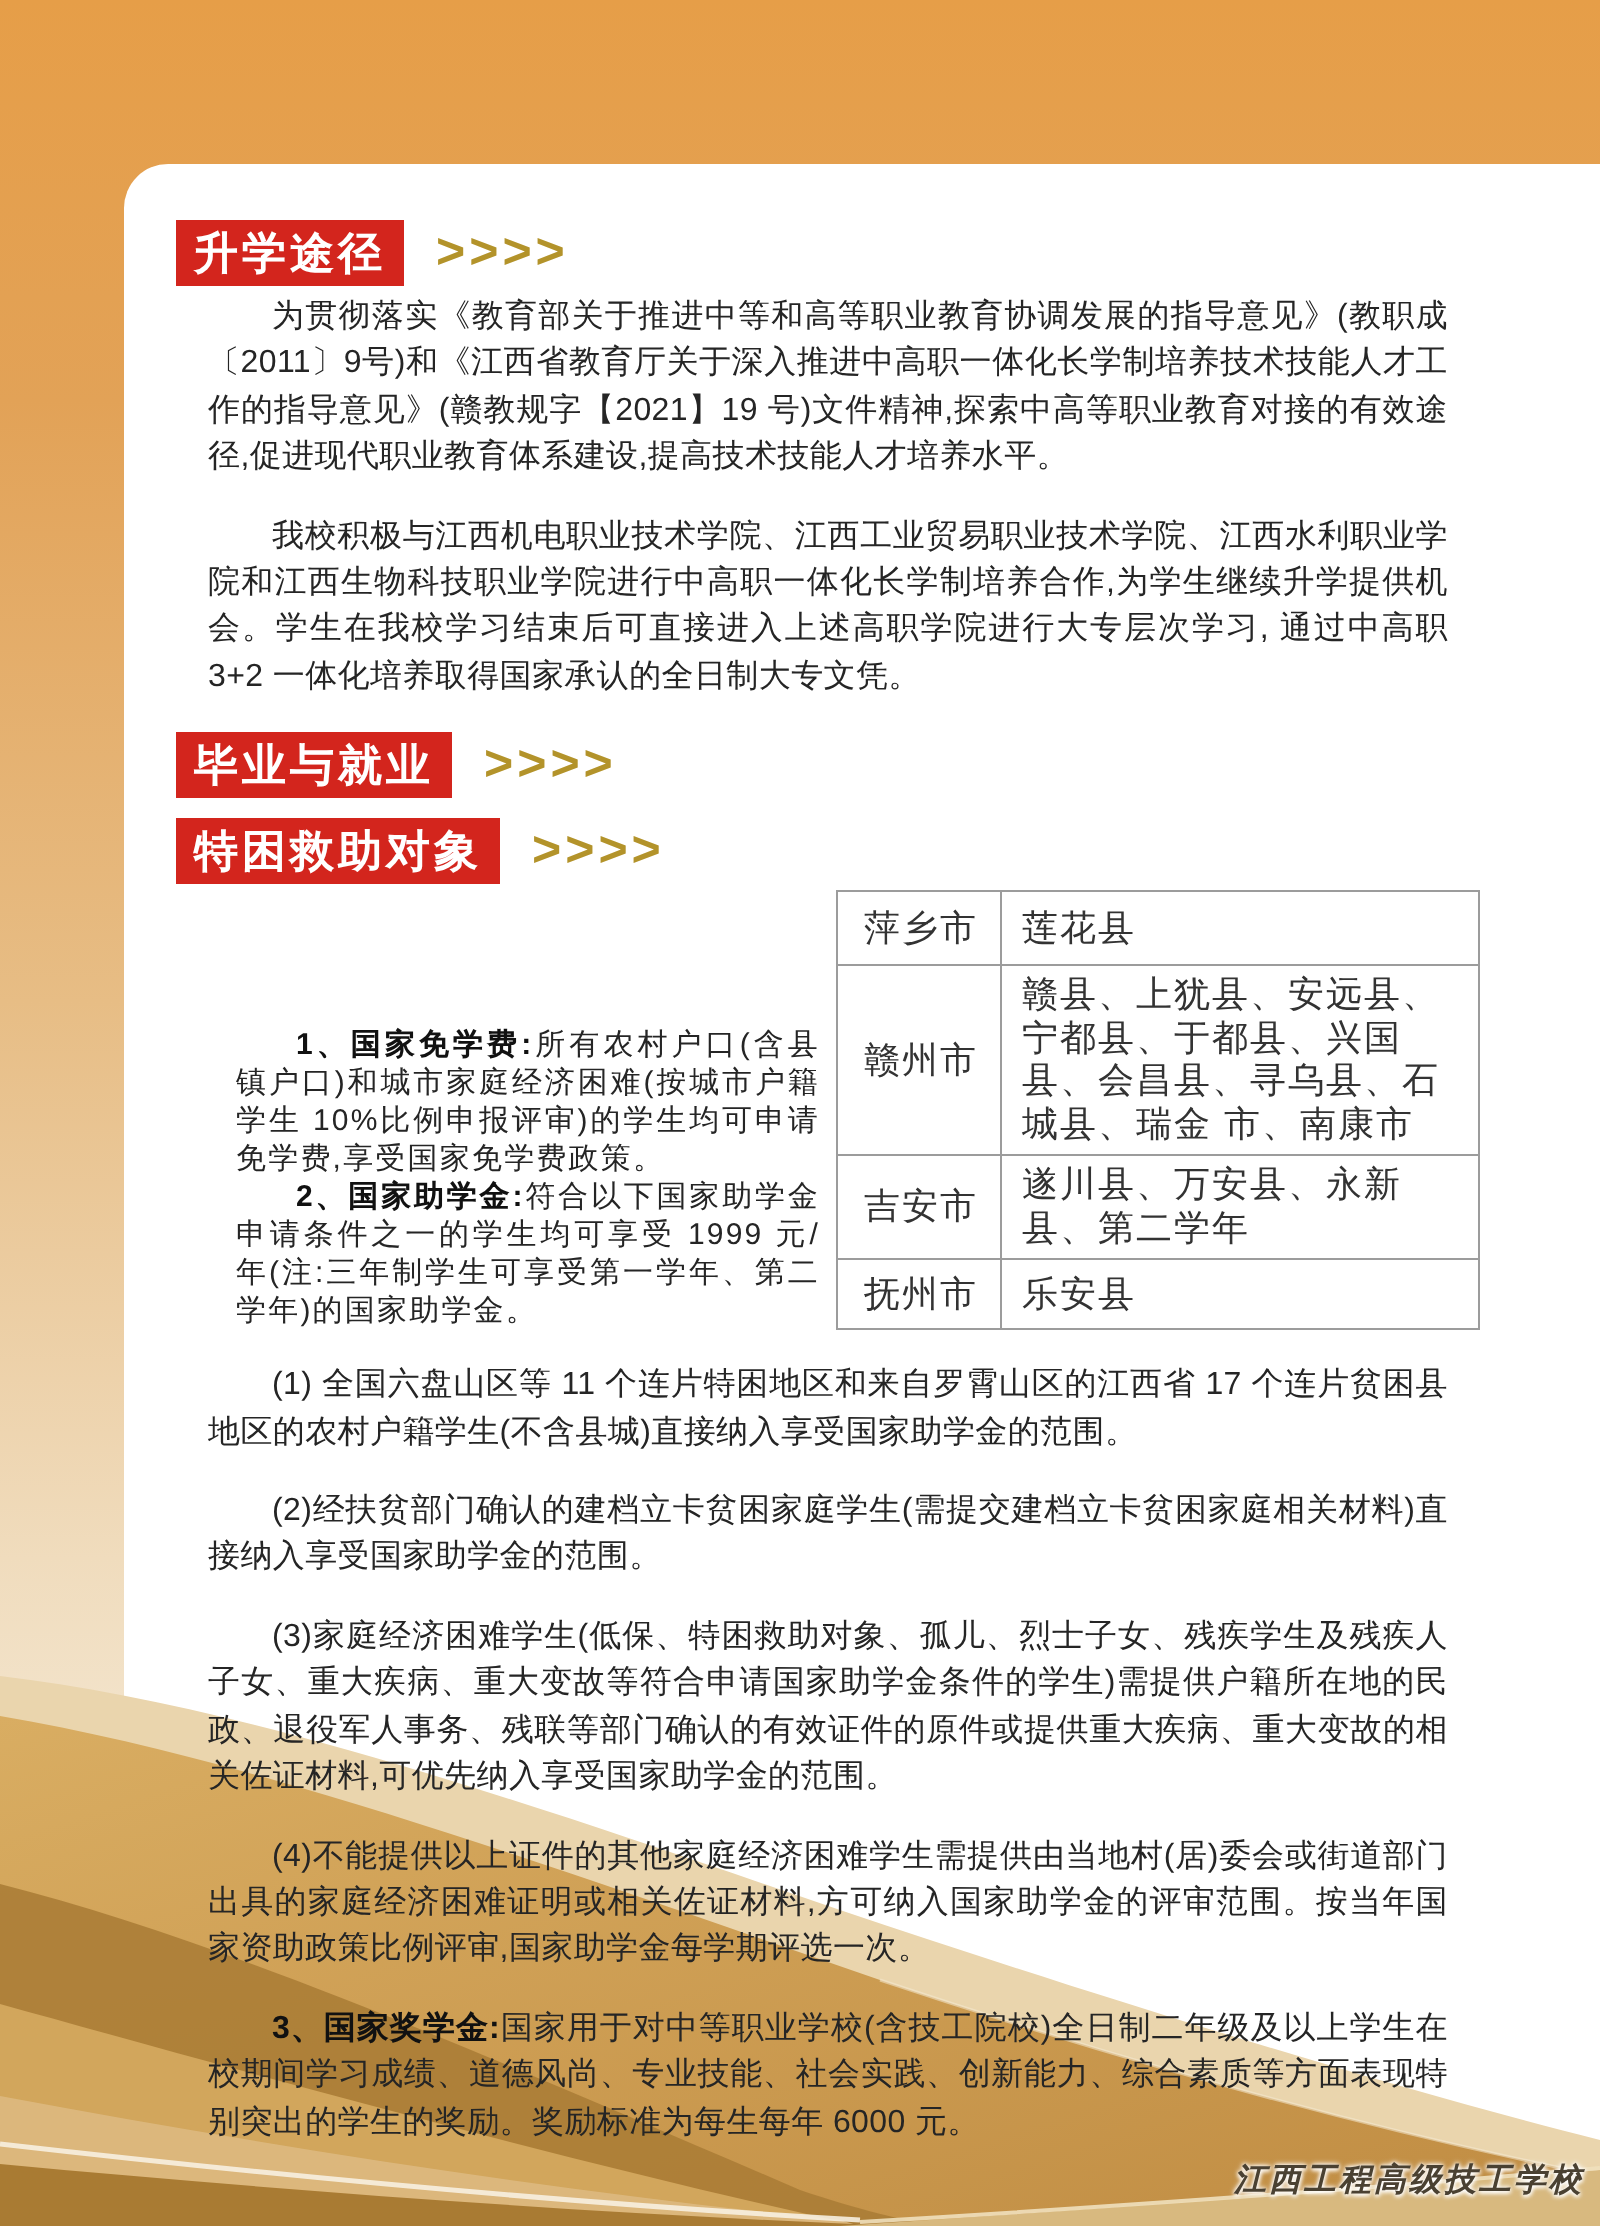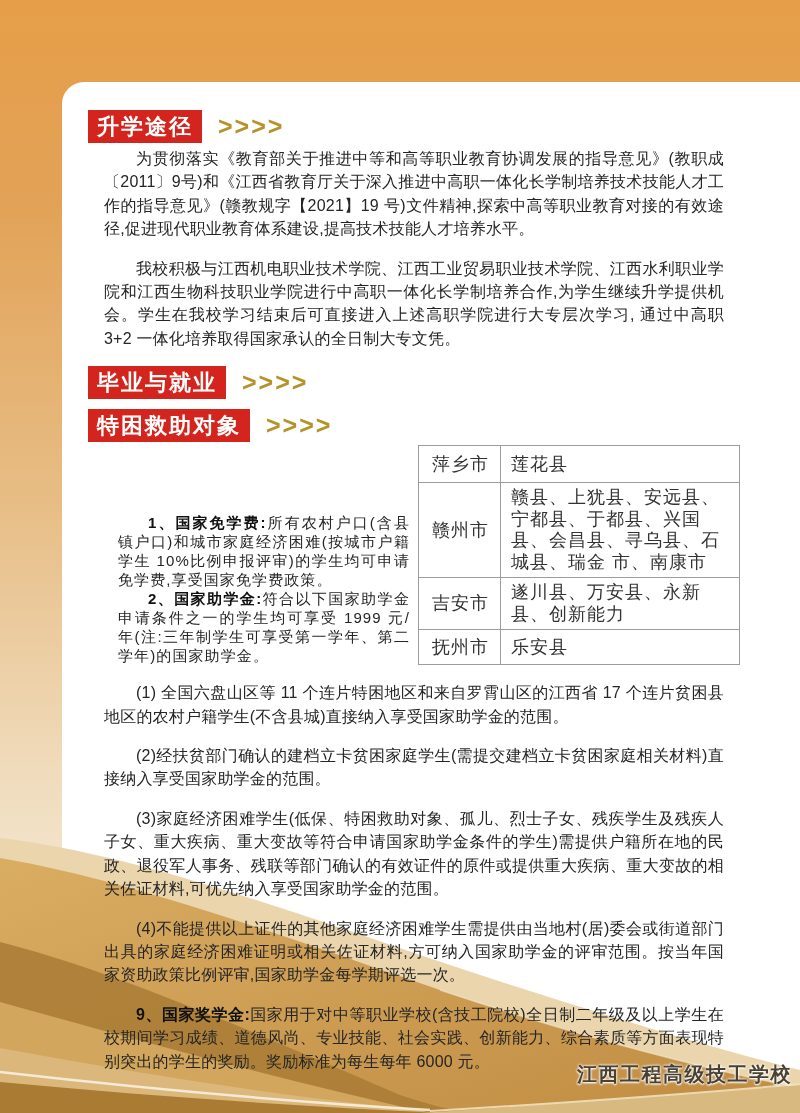--- a/index.html
+++ b/index.html
@@ -34,23 +34,24 @@
   table.county{border-collapse:collapse;width:100%;}
   table.county td{
     border:1px solid #9c9c9c;font-size:18px;color:#333333;
     vertical-align:middle;padding:4px 10px;line-height:21.5px;letter-spacing:1px;
   }
   table.county td.city{width:58px;padding-left:13px;white-space:nowrap;}
   tr.r1{height:37px;} tr.r2{height:55px;} tr.r3{height:36px;} tr.r4{height:35px;padding-left:35px;}
   .clauses{margin-top:1px;}
   .bold-label{font-weight:bold;color:#111111;}
   .footer{
-    position:absolute;right:8px;bottom:25px;z-index:5;font-size:20px;font-weight:bold;
+    position:absolute;right:8px;bottom:12px;z-index:5;font-size:16px;font-weight:bold;
     color:#4a4132;letter-spacing:1.5px;
     text-shadow:0 0 2px #ffffff,0 0 3px #ffffff,0 1px 2px #ffffff;
+    font-style:italic;
   }
 </style>
 </head>
 <body>
 
 <div class="page">
 
   <div class="card"></div>
 
   <svg class="waves" viewBox="0 0 800 283" preserveAspectRatio="none">
@@ -102,36 +103,36 @@
             <tr class="r1">
               <td class="city">萍乡市</td>
               <td>莲花县</td>
             </tr>
             <tr class="r2">
               <td class="city">赣州市</td>
               <td>赣县、上犹县、安远县、宁都县、于都县、兴国县、会昌县、寻乌县、石城县、瑞金 市、南康市</td>
             </tr>
             <tr class="r3">
               <td class="city">吉安市</td>
-              <td>遂川县、万安县、永新县、创新能力</td>
+              <td>遂川县、万安县、永新县、第二学年</td>
             </tr>
             <tr class="r4">
               <td class="city">抚州市</td>
               <td>乐安县</td>
             </tr>
           </tbody>
         </table>
       </div>
     </div>
 
     <div class="clauses">
       <p class="para">(1) 全国六盘山区等 11 个连片特困地区和来自罗霄山区的江西省 17 个连片贫困县地区的农村户籍学生(不含县城)直接纳入享受国家助学金的范围。</p>
       <p class="para">(2)经扶贫部门确认的建档立卡贫困家庭学生(需提交建档立卡贫困家庭相关材料)直接纳入享受国家助学金的范围。</p>
       <p class="para">(3)家庭经济困难学生(低保、特困救助对象、孤儿、烈士子女、残疾学生及残疾人子女、重大疾病、重大变故等符合申请国家助学金条件的学生)需提供户籍所在地的民政、退役军人事务、残联等部门确认的有效证件的原件或提供重大疾病、重大变故的相关佐证材料,可优先纳入享受国家助学金的范围。</p>
       <p class="para">(4)不能提供以上证件的其他家庭经济困难学生需提供由当地村(居)委会或街道部门出具的家庭经济困难证明或相关佐证材料,方可纳入国家助学金的评审范围。按当年国家资助政策比例评审,国家助学金每学期评选一次。</p>
-      <p class="para"><span class="bold-label">9、国家奖学金:</span><span>国家用于对中等职业学校(含技工院校)全日制二年级及以上学生在校期间学习成绩、道德风尚、专业技能、社会实践、创新能力、综合素质等方面表现特别突出的学生的奖励。奖励标准为每生每年 6000 元。</span></p>
+      <p class="para"><span class="bold-label">3、国家奖学金:</span><span>国家用于对中等职业学校(含技工院校)全日制二年级及以上学生在校期间学习成绩、道德风尚、专业技能、社会实践、创新能力、综合素质等方面表现特别突出的学生的奖励。奖励标准为每生每年 6000 元。</span></p>
     </div>
 
   </div>
 
   <div class="footer">江西工程高级技工学校</div>
 
 </div>
 
 </body></html>

